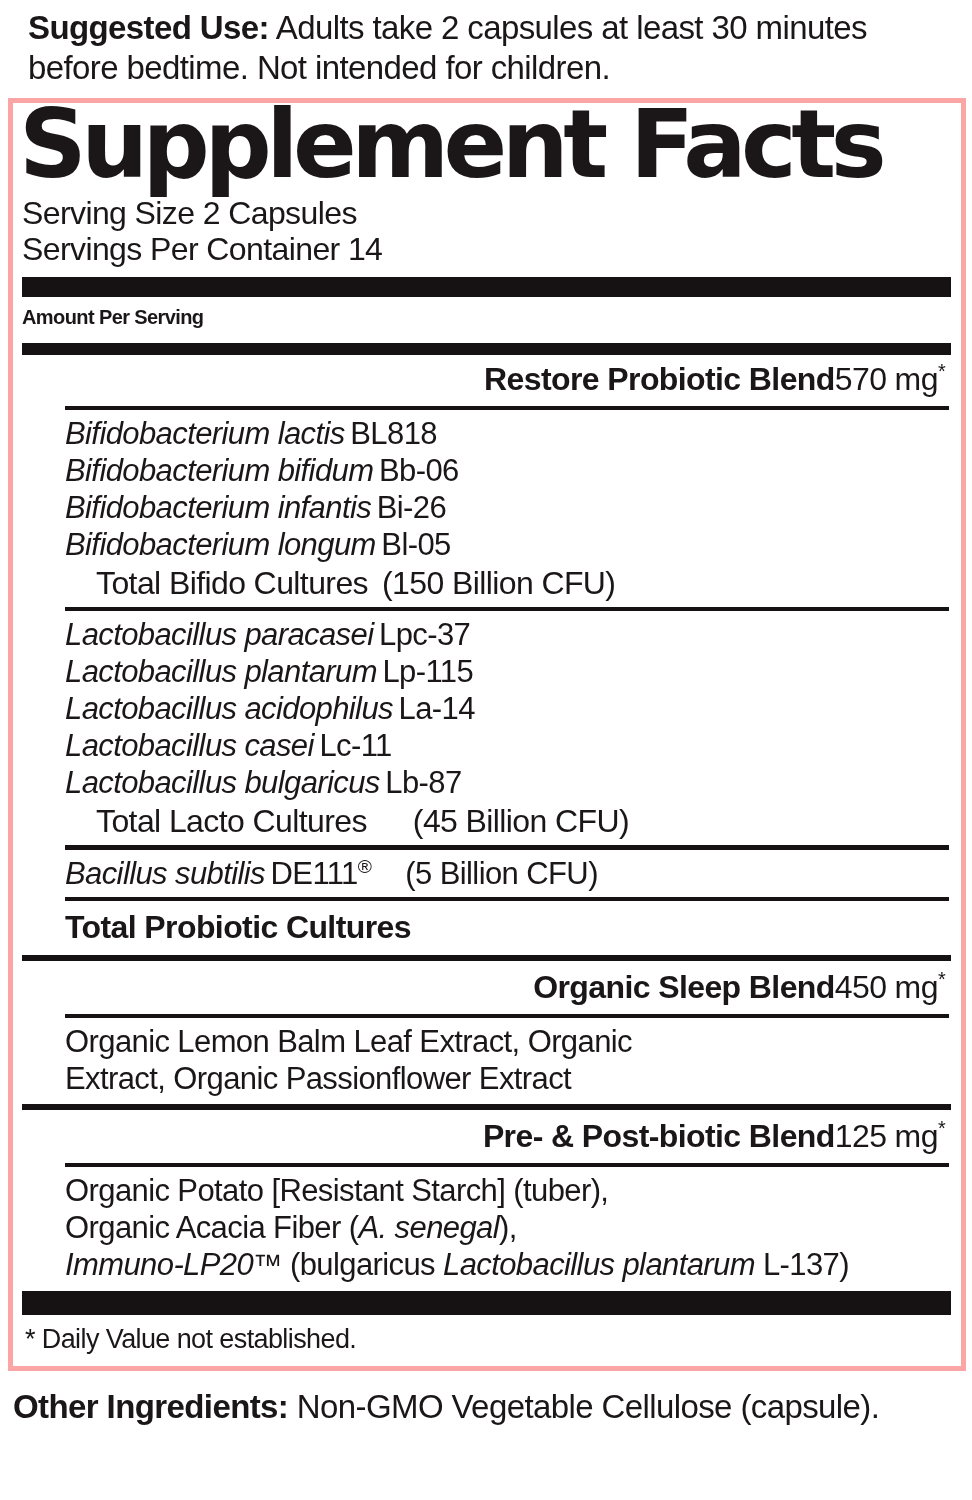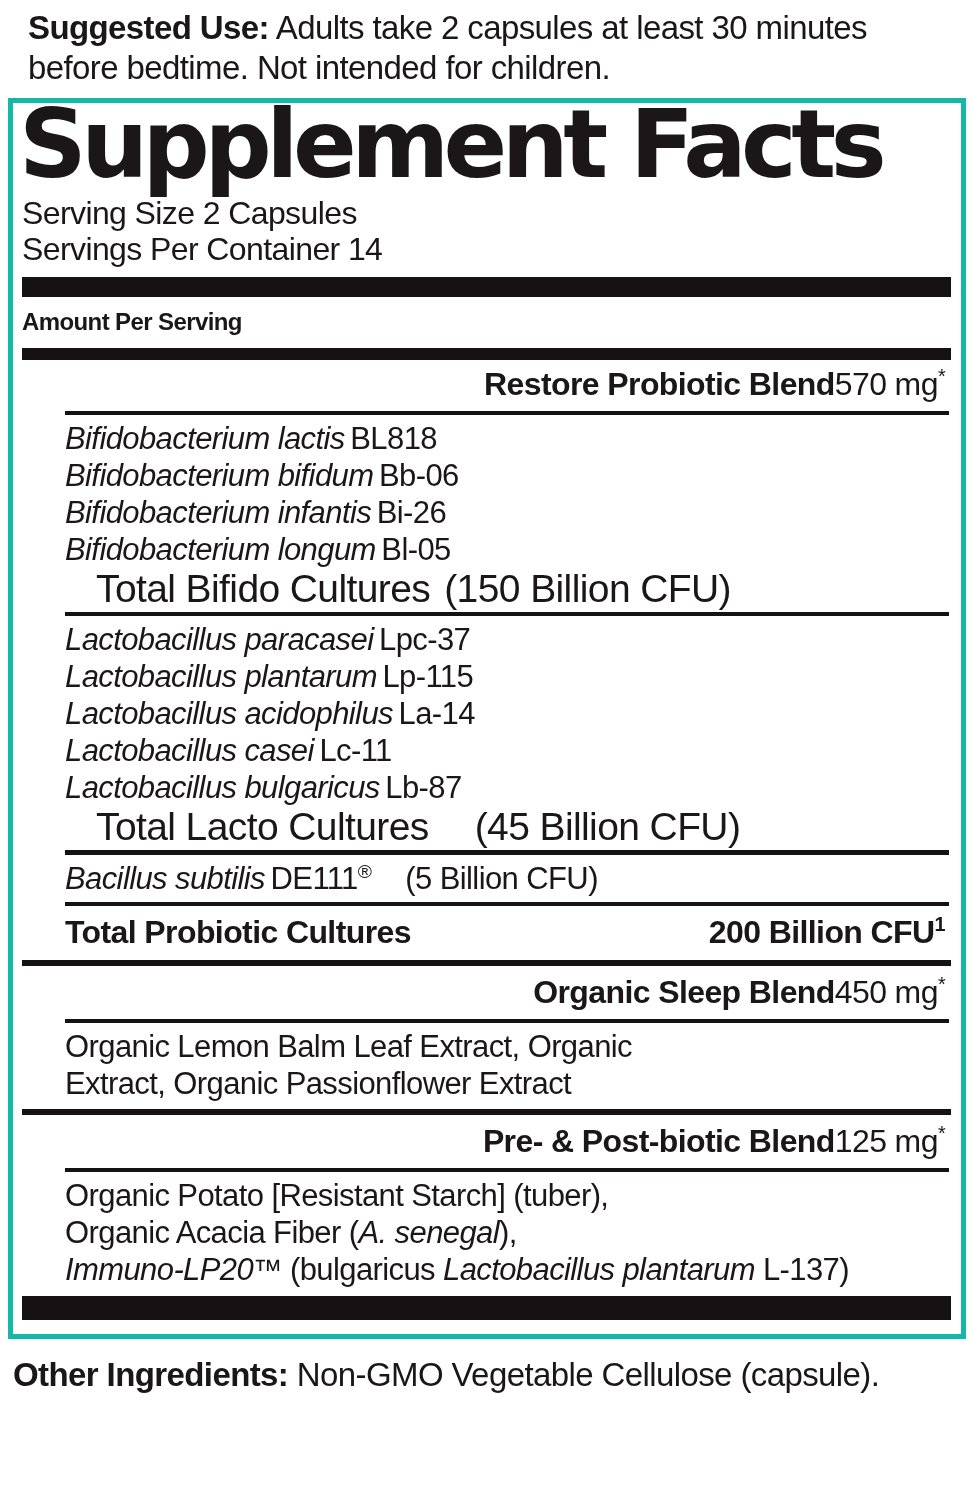--- a/index.html
+++ b/index.html
@@ -21,21 +21,21 @@
     padding: 4px 10px 10px 28px;
     font-size: 33px;
     line-height: 40px;
     letter-spacing: -0.6px;
   }
   .suggested b { letter-spacing: -0.6px; }
 
   
   .facts-box {
     margin: 0 6px 10px 8px;
-    border: 5px solid #14b8a6;
+    border: 5px solid #fca5a5;
     padding: 0 10px 8px 9px;
     box-sizing: border-box;
   }
   .title {
     font-family: "DejaVu Sans", sans-serif;
     font-weight: bold;
     font-size: 94px;
     line-height: 0.98;
     letter-spacing: -5.5px;
     margin: -4px 0 4px -3px;
@@ -48,23 +48,22 @@
   }
   .serving:first-of-type { margin-top: 6px; }
 
   .bar { background: #161214; }
   .bar-thick  { height: 20px; margin-top: 10px; }
   .bar-mid    { height: 12px; margin-top: 6px;  }
   .bar-bottom { height: 24px; margin: 8px 0 6px 0; }
 
   .aps {
     font-weight: bold;
-    font-size: 24px;
+    font-size: 20px;
     line-height: 40px;
-    margin-top: 5px;
     letter-spacing: -0.6px;
   }
 
   .row {
     display: flex;
     justify-content: space-between;
     align-items: baseline;
   }
   .hdr { margin-top: 3px; line-height: 43px; justify-content: flex-end; }
   .hdr-name {
@@ -93,21 +92,21 @@
   }
 
   .item, .desc {
     padding-left: 43px;
     font-size: 31px;
     line-height: 37px;
     letter-spacing: -0.6px;
   }
   .total-line {
     padding-left: 74px;
-    font-size: 39px;
+    font-size: 32px;
     line-height: 37px;
     letter-spacing: -0.6px;
     margin: 2px 0 2px 0;
   }
   .sp { font-style: italic; }
   .strain { margin-left: 0.18em; }
   .gap-sm { margin-left: 14px; }
   .gap-md { margin-left: 34px; }
   .gap-lg { margin-left: 46px; }
 
@@ -188,21 +187,20 @@
     </div>
 
     <div class="sep sep5"></div>
 
     <div class="item"><span class="sp">Bacillus subtilis</span><span class="strain">DE111</span><sup>®</sup><span class="gap-md">(5 Billion CFU)</span></div>
 
     <div class="sep"></div>
 
     <div class="row total-cultures">
       <span class="b left">Total Probiotic Cultures</span>
-      <span class="b right"><span>200 Billion CFU</span><sup>1</sup></span>
     </div>
 
     <div class="sep-full"></div>
 
     <div class="row hdr">
       <span class="hdr-name">Organic Sleep Blend</span>
       <span class="amount"><span>450 mg</span><sup>*</sup></span>
     </div>
 
     <div class="sep"></div>
@@ -222,20 +220,21 @@
     <div class="sep"></div>
 
     <div class="blend-items">
       <div class="desc">Organic Potato [Resistant Starch] (tuber),</div>
       <div class="desc"><span>Organic Acacia Fiber (</span><span class="sp">A. senegal</span><span>),</span></div>
       <div class="desc"><span class="sp">Immuno-LP20</span><span class="sp tm">™</span><span> (bulgaricus </span><span class="sp">Lactobacillus plantarum</span><span> L-137)</span></div>
     </div>
 
     <div class="bar bar-bottom"></div>
 
+    <div class="footnote">* Daily Value not established.</div>
 
   </div>
 
   <p class="other">
     <b>Other Ingredients:</b>
     <span>Non-GMO Vegetable Cellulose (capsule).</span>
   </p>
 
 </div>
 

